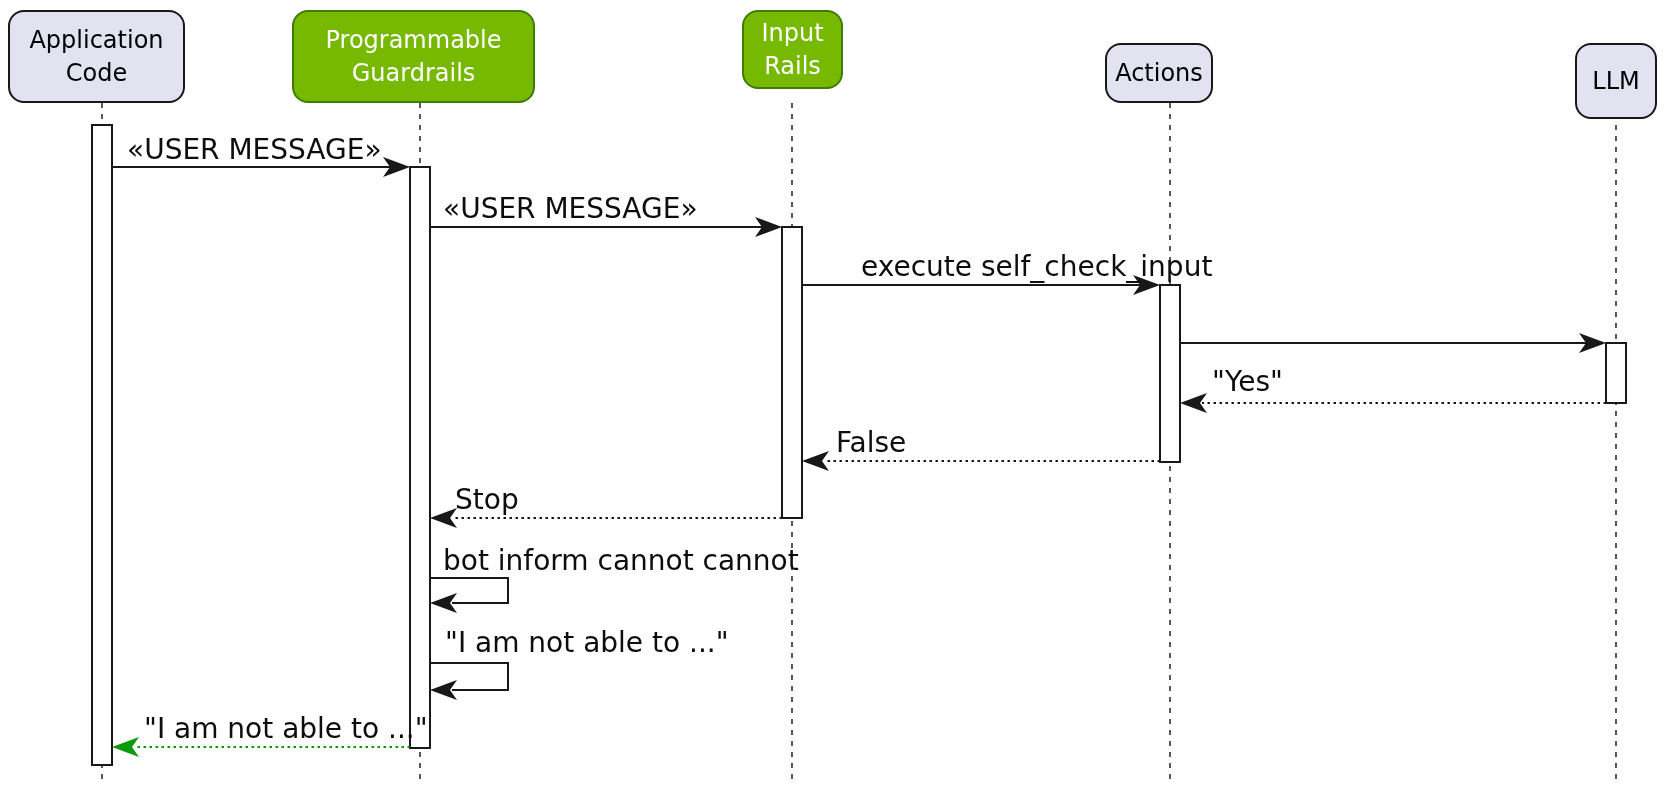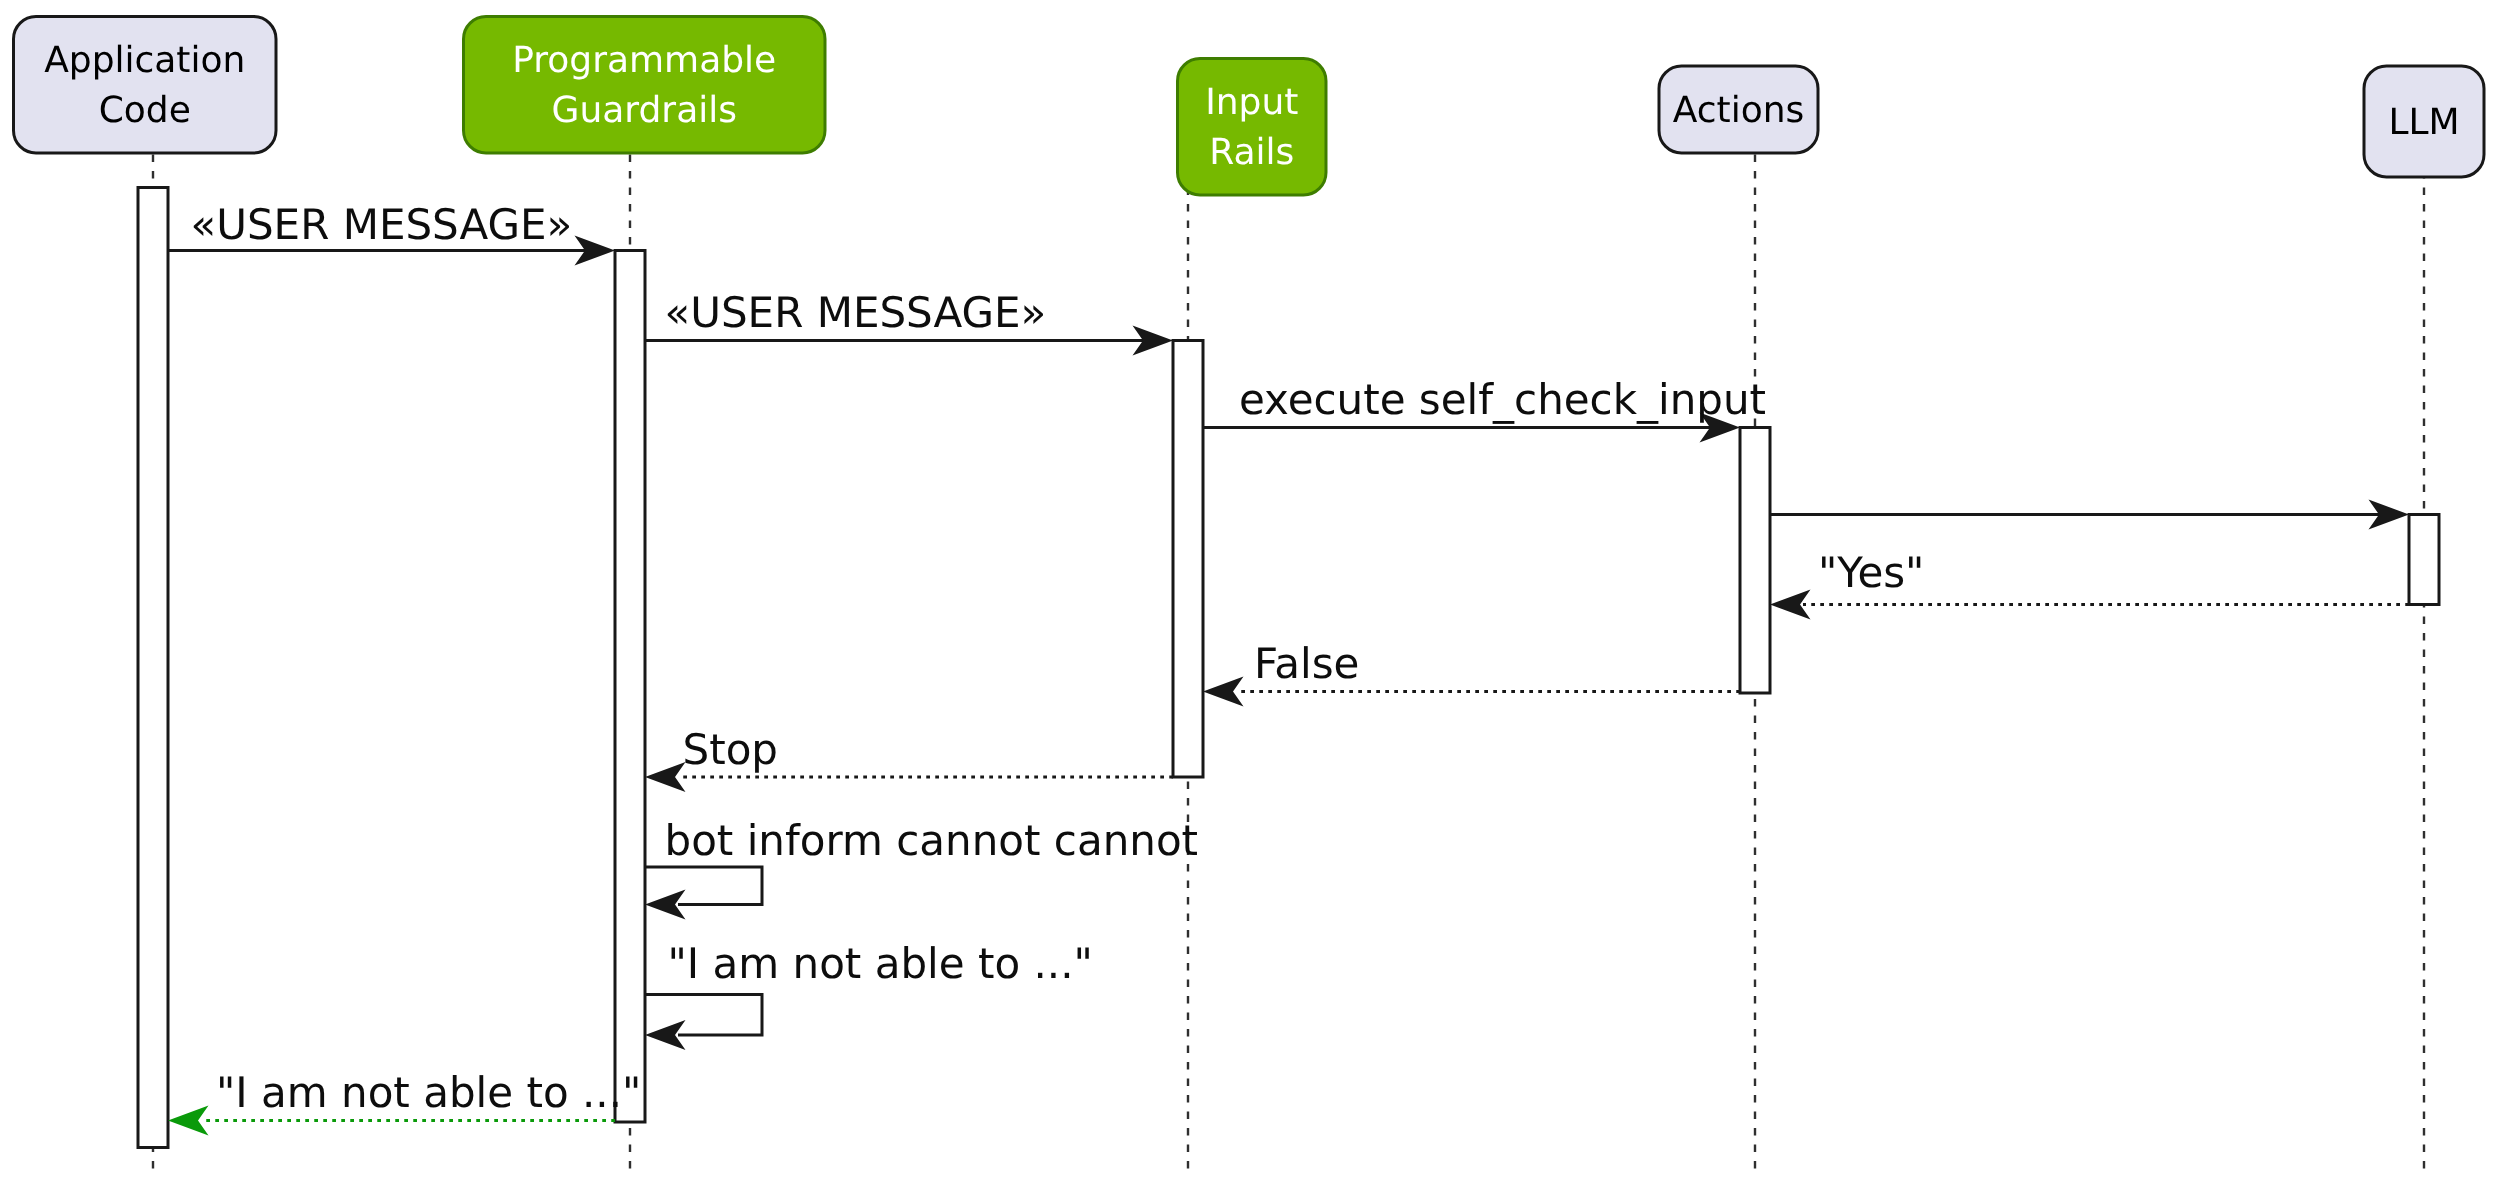--- a/index.html
+++ b/index.html
@@ -76,30 +76,30 @@
 
     <polyline class="msg-line" points="430,663 508,663 508,690 452,690"></polyline>
     <polygon class="arrow-head" points="430,690 457,680 450,690 457,700"></polygon>
 
     <line class="msg-line dotted green" x1="410" y1="747" x2="134" y2="747"></line>
     <polygon class="arrow-head green" points="112,747 139,737 132,747 139,757"></polygon>
   </svg>
 
   <div class="participant lavender" style="left:8px;top:10px;width:177px;height:93px;">Application
 Code</div>
-  <div class="participant green" style="left:308px;top:10px;width:243px;height:93px;">Programmable
+  <div class="participant green" style="left:292px;top:10px;width:243px;height:93px;">Programmable
 Guardrails</div>
-  <div class="participant green" style="left:784px;top:10px;width:101px;height:93px;margin-top:28px;">Input
+  <div class="participant green" style="left:742px;top:10px;width:101px;height:79px;">Input
 Rails</div>
   <div class="participant lavender" style="left:1105px;top:43px;width:108px;height:60px;">Actions</div>
   <div class="participant lavender" style="left:1575px;top:43px;width:82px;height:76px;">LLM</div>
 
   <div class="msg-label" style="left:127px;top:137px;">«USER MESSAGE»</div>
   <div class="msg-label" style="left:443px;top:196px;">«USER MESSAGE»</div>
-  <div class="msg-label" style="left:826px;top:254px;">execute self_check_input</div>
+  <div class="msg-label" style="left:861px;top:254px;">execute self_check_input</div>
   <div class="msg-label" style="left:1212px;top:369px;">"Yes"</div>
   <div class="msg-label" style="left:836px;top:430px;">False</div>
   <div class="msg-label" style="left:455px;top:487px;">Stop</div>
   <div class="msg-label" style="left:443px;top:548px;">bot inform cannot cannot</div>
   <div class="msg-label" style="left:445px;top:630px;">"I am not able to ..."</div>
   <div class="msg-label" style="left:144px;top:716px;">"I am not able to ..."</div>
 
 </div>
 
 </body></html>

